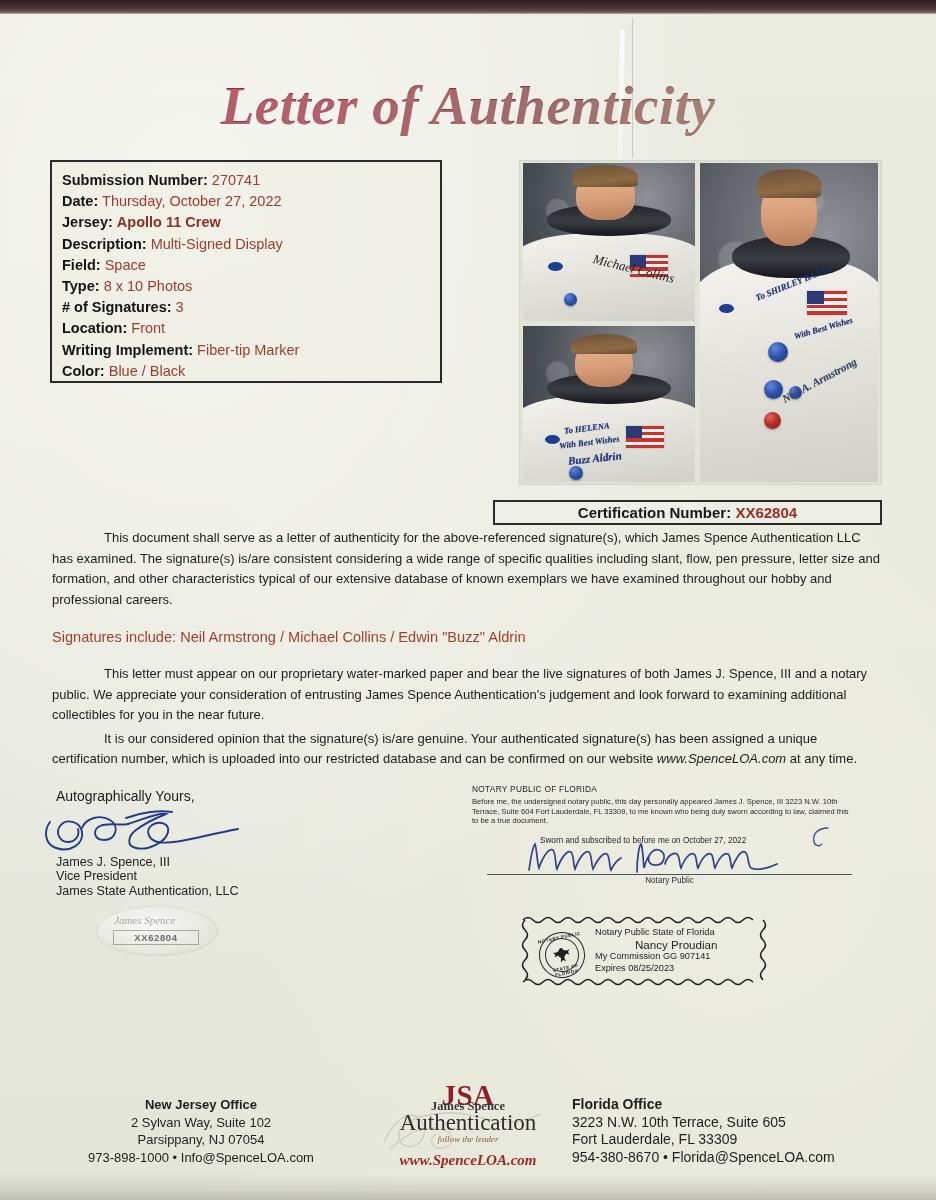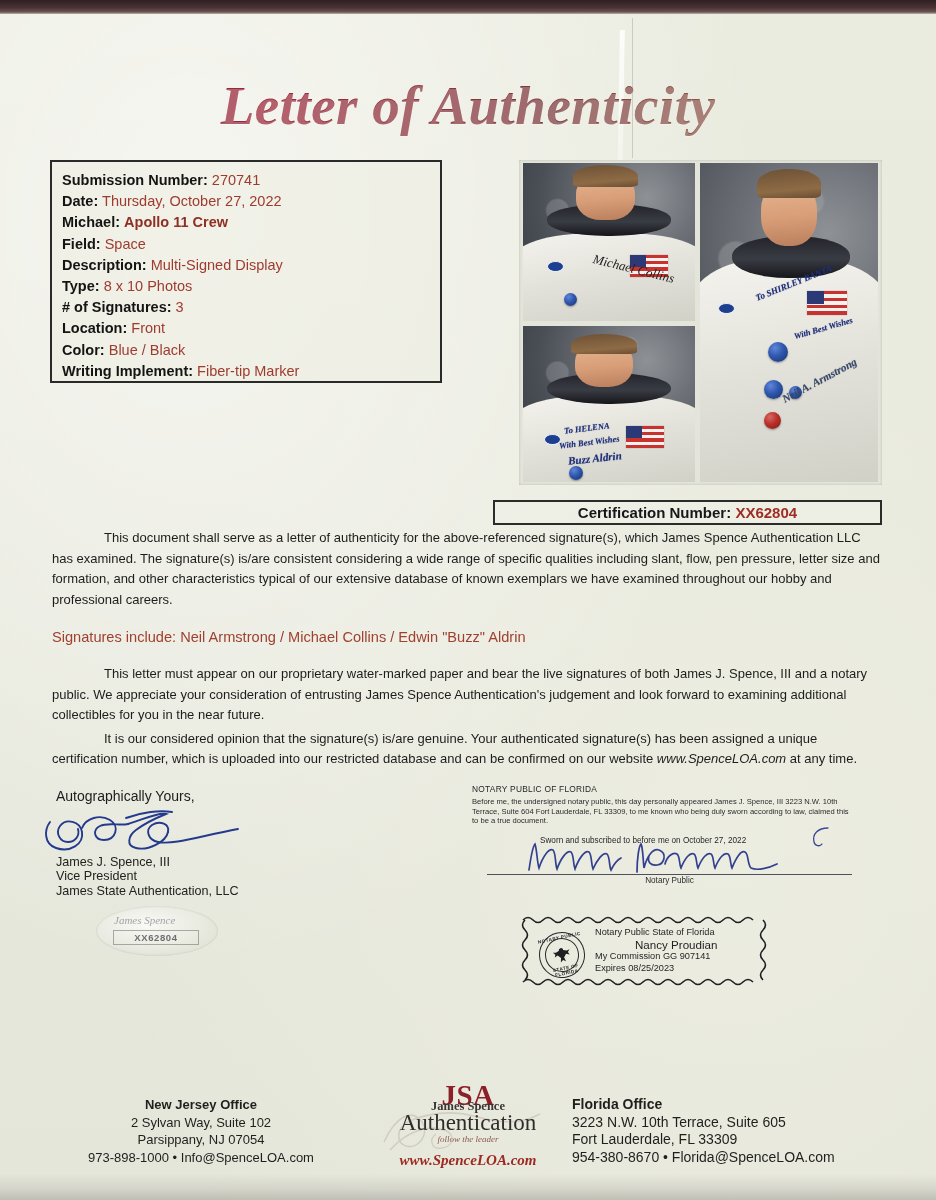--- a/index.html
+++ b/index.html
@@ -297,50 +297,50 @@
   <div class="infobox">
     <div class="inforow">
       <span class="lbl">Submission Number:</span>
       <span class="val">270741</span>
     </div>
     <div class="inforow">
       <span class="lbl">Date:</span>
       <span class="val">Thursday, October 27, 2022</span>
     </div>
     <div class="inforow">
-      <span class="lbl">Michael:</span>
+      <span class="lbl">Jersey:</span>
       <span class="val strong">Apollo 11 Crew</span>
+    </div>
+    <div class="inforow">
+      <span class="lbl">Description:</span>
+      <span class="val">Multi-Signed Display</span>
     </div>
     <div class="inforow">
       <span class="lbl">Field:</span>
       <span class="val">Space</span>
     </div>
     <div class="inforow">
-      <span class="lbl">Description:</span>
-      <span class="val">Multi-Signed Display</span>
-    </div>
-    <div class="inforow">
       <span class="lbl">Type:</span>
       <span class="val">8 x 10 Photos</span>
     </div>
     <div class="inforow">
       <span class="lbl"># of Signatures:</span>
       <span class="val">3</span>
     </div>
     <div class="inforow">
       <span class="lbl">Location:</span>
       <span class="val">Front</span>
     </div>
     <div class="inforow">
+      <span class="lbl">Writing Implement:</span>
+      <span class="val">Fiber-tip Marker</span>
+    </div>
+    <div class="inforow">
       <span class="lbl">Color:</span>
       <span class="val">Blue / Black</span>
-    </div>
-    <div class="inforow">
-      <span class="lbl">Writing Implement:</span>
-      <span class="val">Fiber-tip Marker</span>
     </div>
   </div>
 
   <div class="collage">
 
     <div class="photo p-collins">
       <div class="moonbg"></div>
       <div class="suit"></div>
       <div class="helmet-ring" style="top:26%;"></div>
       <div class="face" style="left:31%; top:6%; width:34%; height:30%;"></div>

